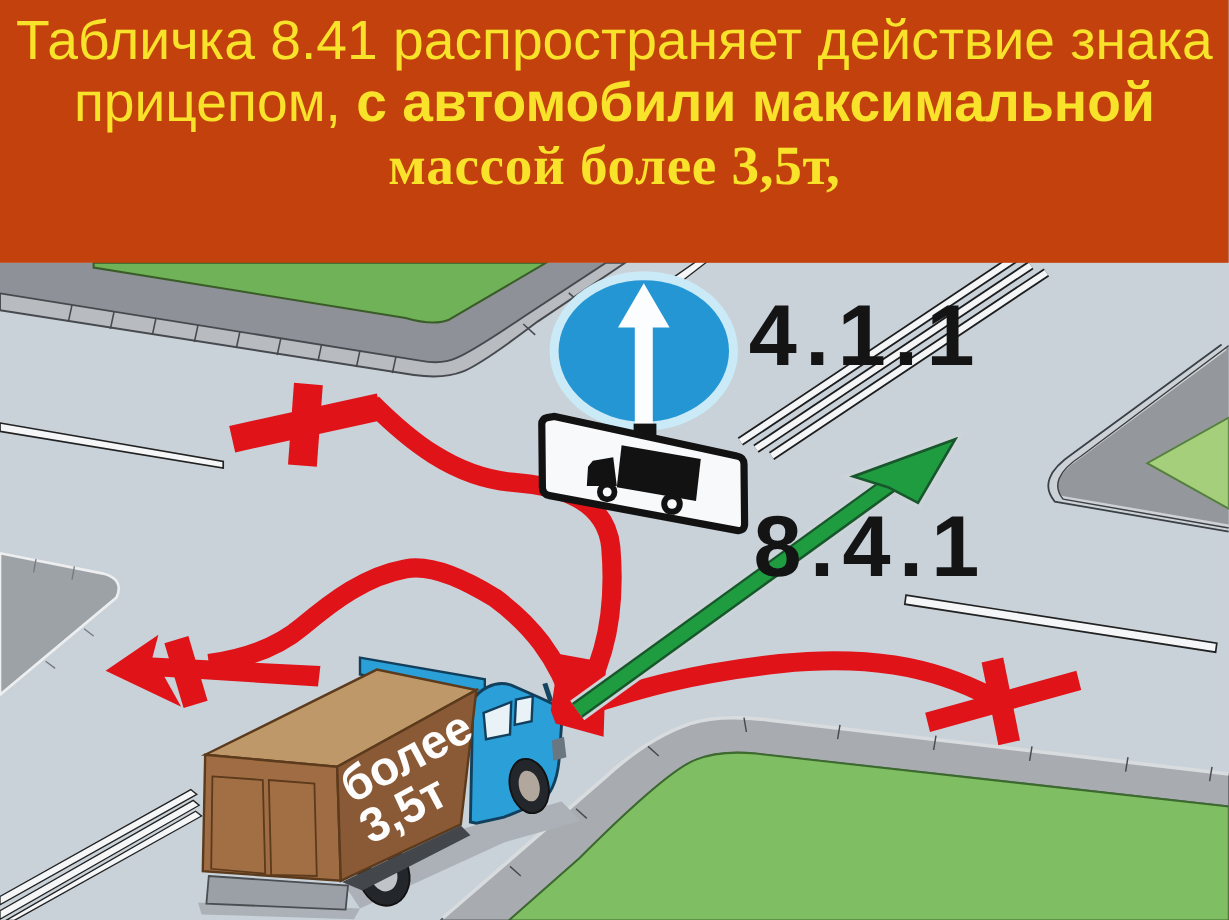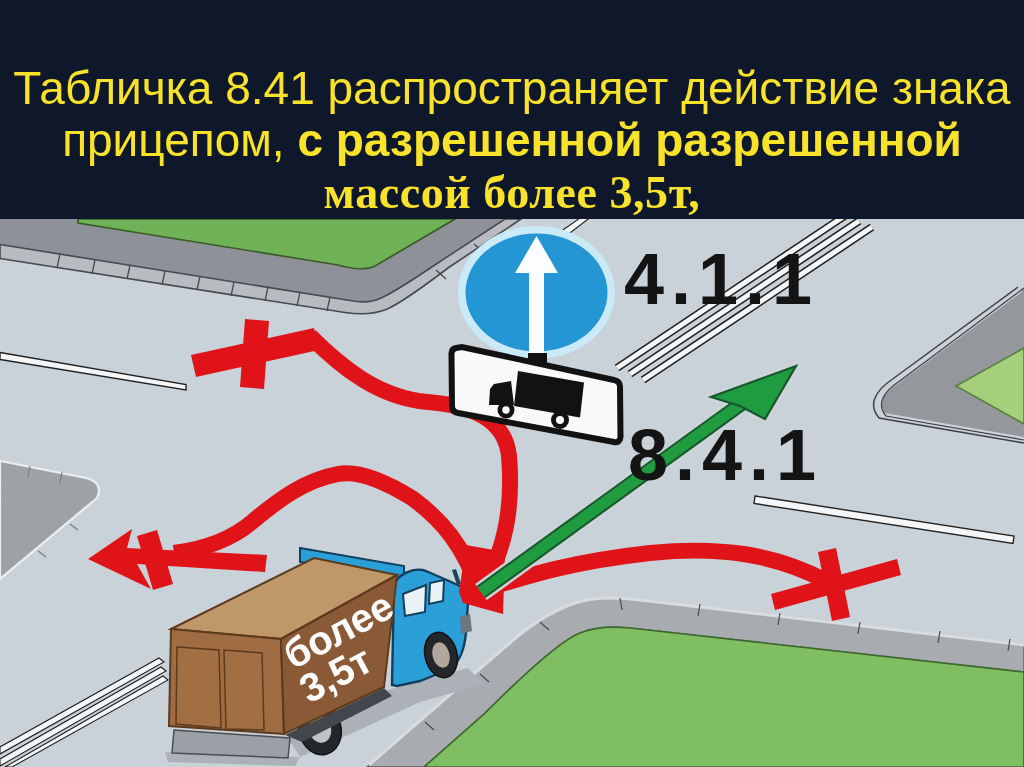--- a/index.html
+++ b/index.html
@@ -1,19 +1,19 @@
 <!DOCTYPE html>
 <html><head>
 <meta charset="utf-8">
 <style>
   html,body{margin:0;padding:0;width:1024px;height:767px;overflow:hidden;background:#cad2d9;}
   #page{position:relative;width:1024px;height:767px;font-family:"Liberation Sans",sans-serif;}
   #scene{position:absolute;left:0;top:0;width:1024px;height:767px;}
-  #header{position:absolute;left:0;top:0;width:1024px;height:219px;background:#0f172a;z-index:5;
-          display:flex;flex-direction:column;align-items:center;justify-content:flex-end;}
+  #header{position:absolute;left:0;top:0;width:1024px;height:219px;background:#c2410c;z-index:5;
+          display:flex;flex-direction:column;align-items:center;justify-content:flex-start;}
   .hl{color:#f8e22a;font-size:46px;line-height:52.4px;white-space:nowrap;text-align:center;}
   .b{font-weight:bold;}
 </style>
 </head>
 <body>
 <div id="page">
 
 <svg id="scene" width="1024" height="767" viewBox="0 0 1024 767">
 
   <rect x="0" y="200" width="1024" height="567" fill="#cad2d9"></rect>
@@ -176,18 +176,18 @@
   <text x="624" y="304" font-family="Liberation Sans,sans-serif" font-weight="bold" font-size="72px" letter-spacing="7" fill="#141414">4.1.1</text>
 
   <text x="628" y="480" font-family="Liberation Sans,sans-serif" font-weight="bold" font-size="72px" letter-spacing="7" fill="#141414">8.4.1</text>
 </svg>
 
 <div id="header">
 
   <div class="hl" style="margin-top:7px;">Табличка 8.41 распространяет действие знака</div>
 
 
-  <div class="hl">прицепом, <span class="b">с разрешенной разрешенной</span></div>
+  <div class="hl">прицепом, <span class="b">с автомобили максимальной</span></div>
 
   <div class="hl b" style="letter-spacing:0.55px;font-family:Liberation Serif, serif;">массой более 3,5т,</div>
 </div>
 
 </div>
 
 </body></html>

